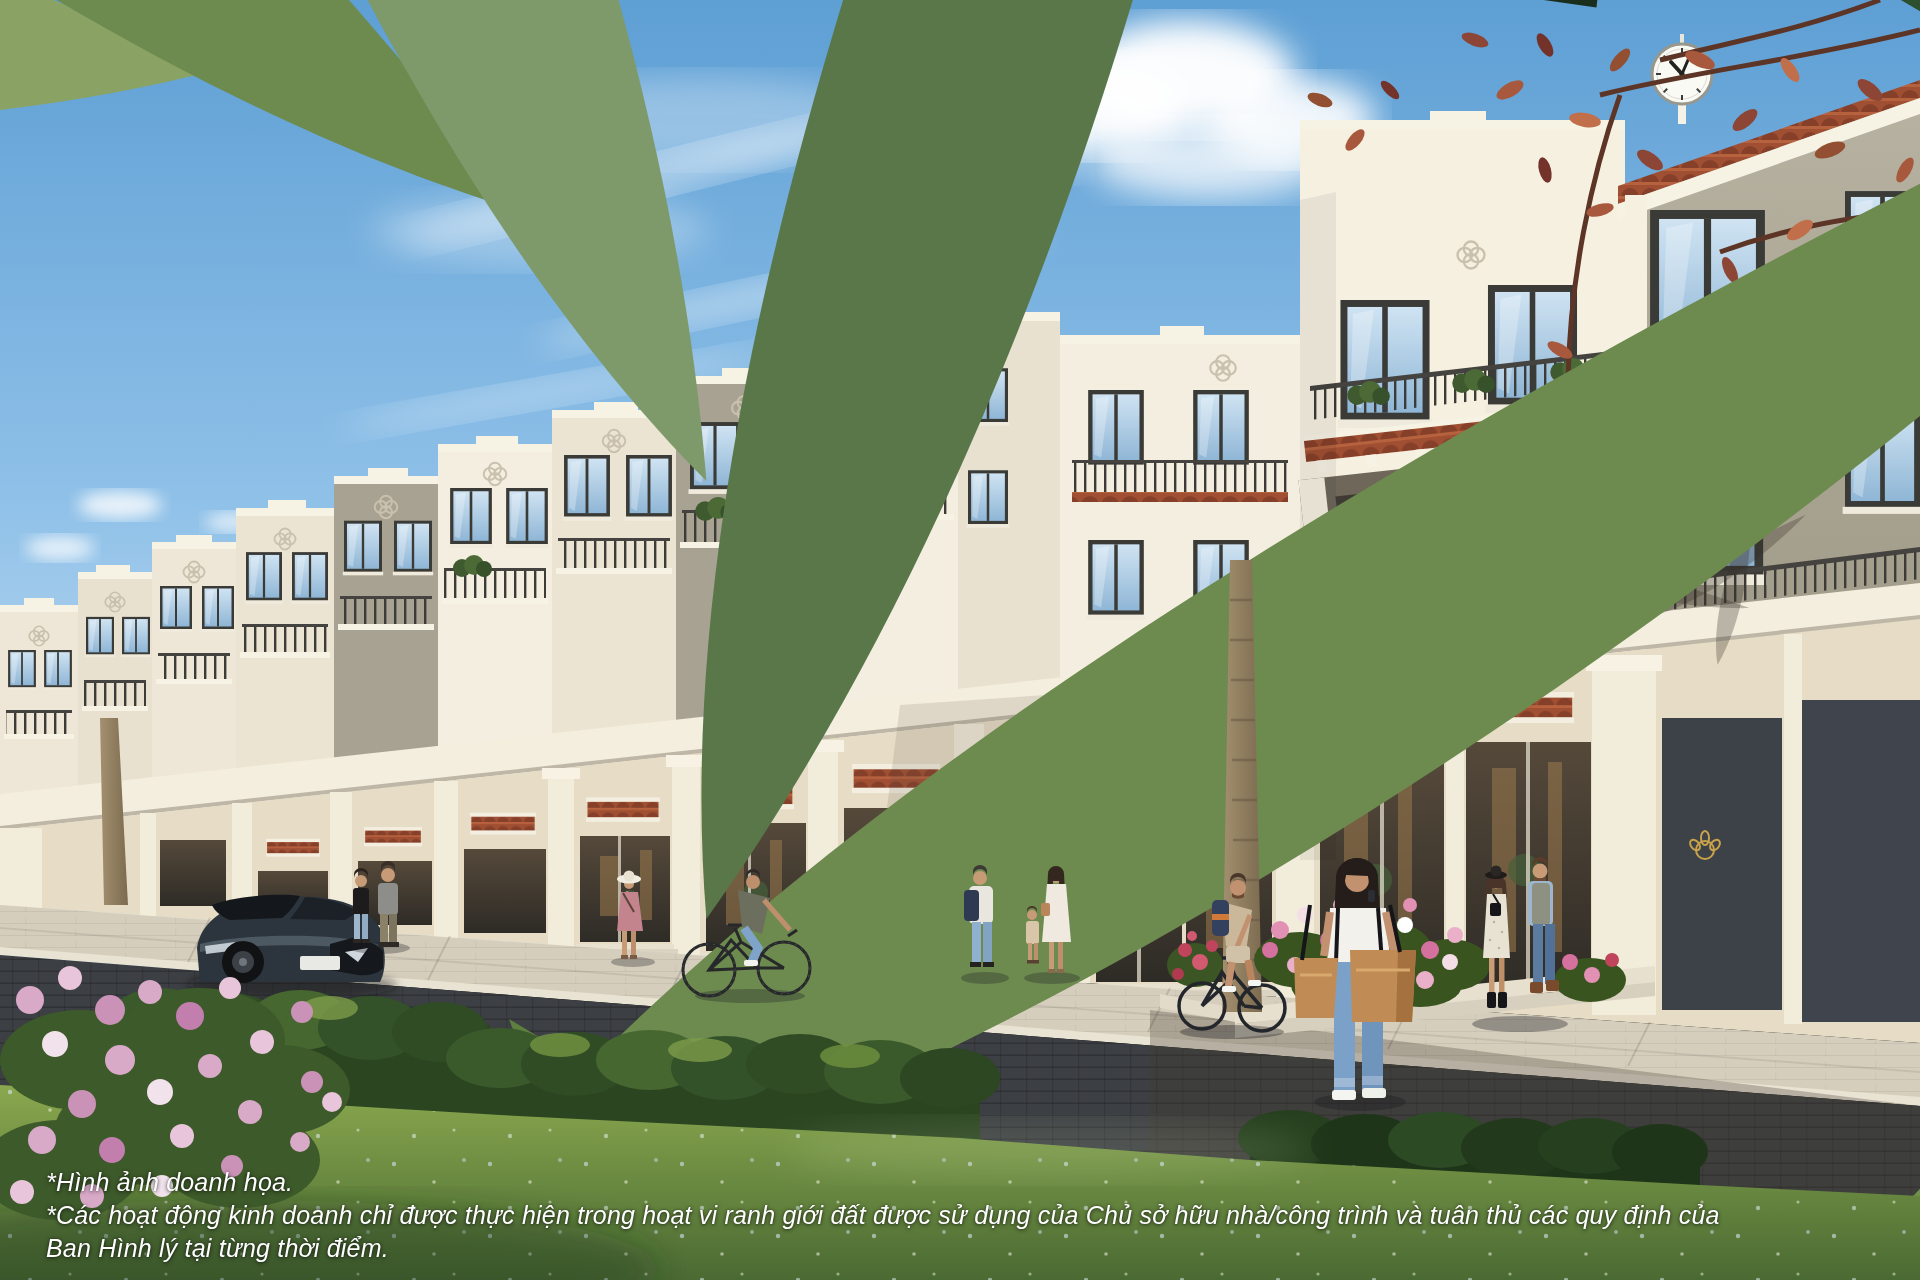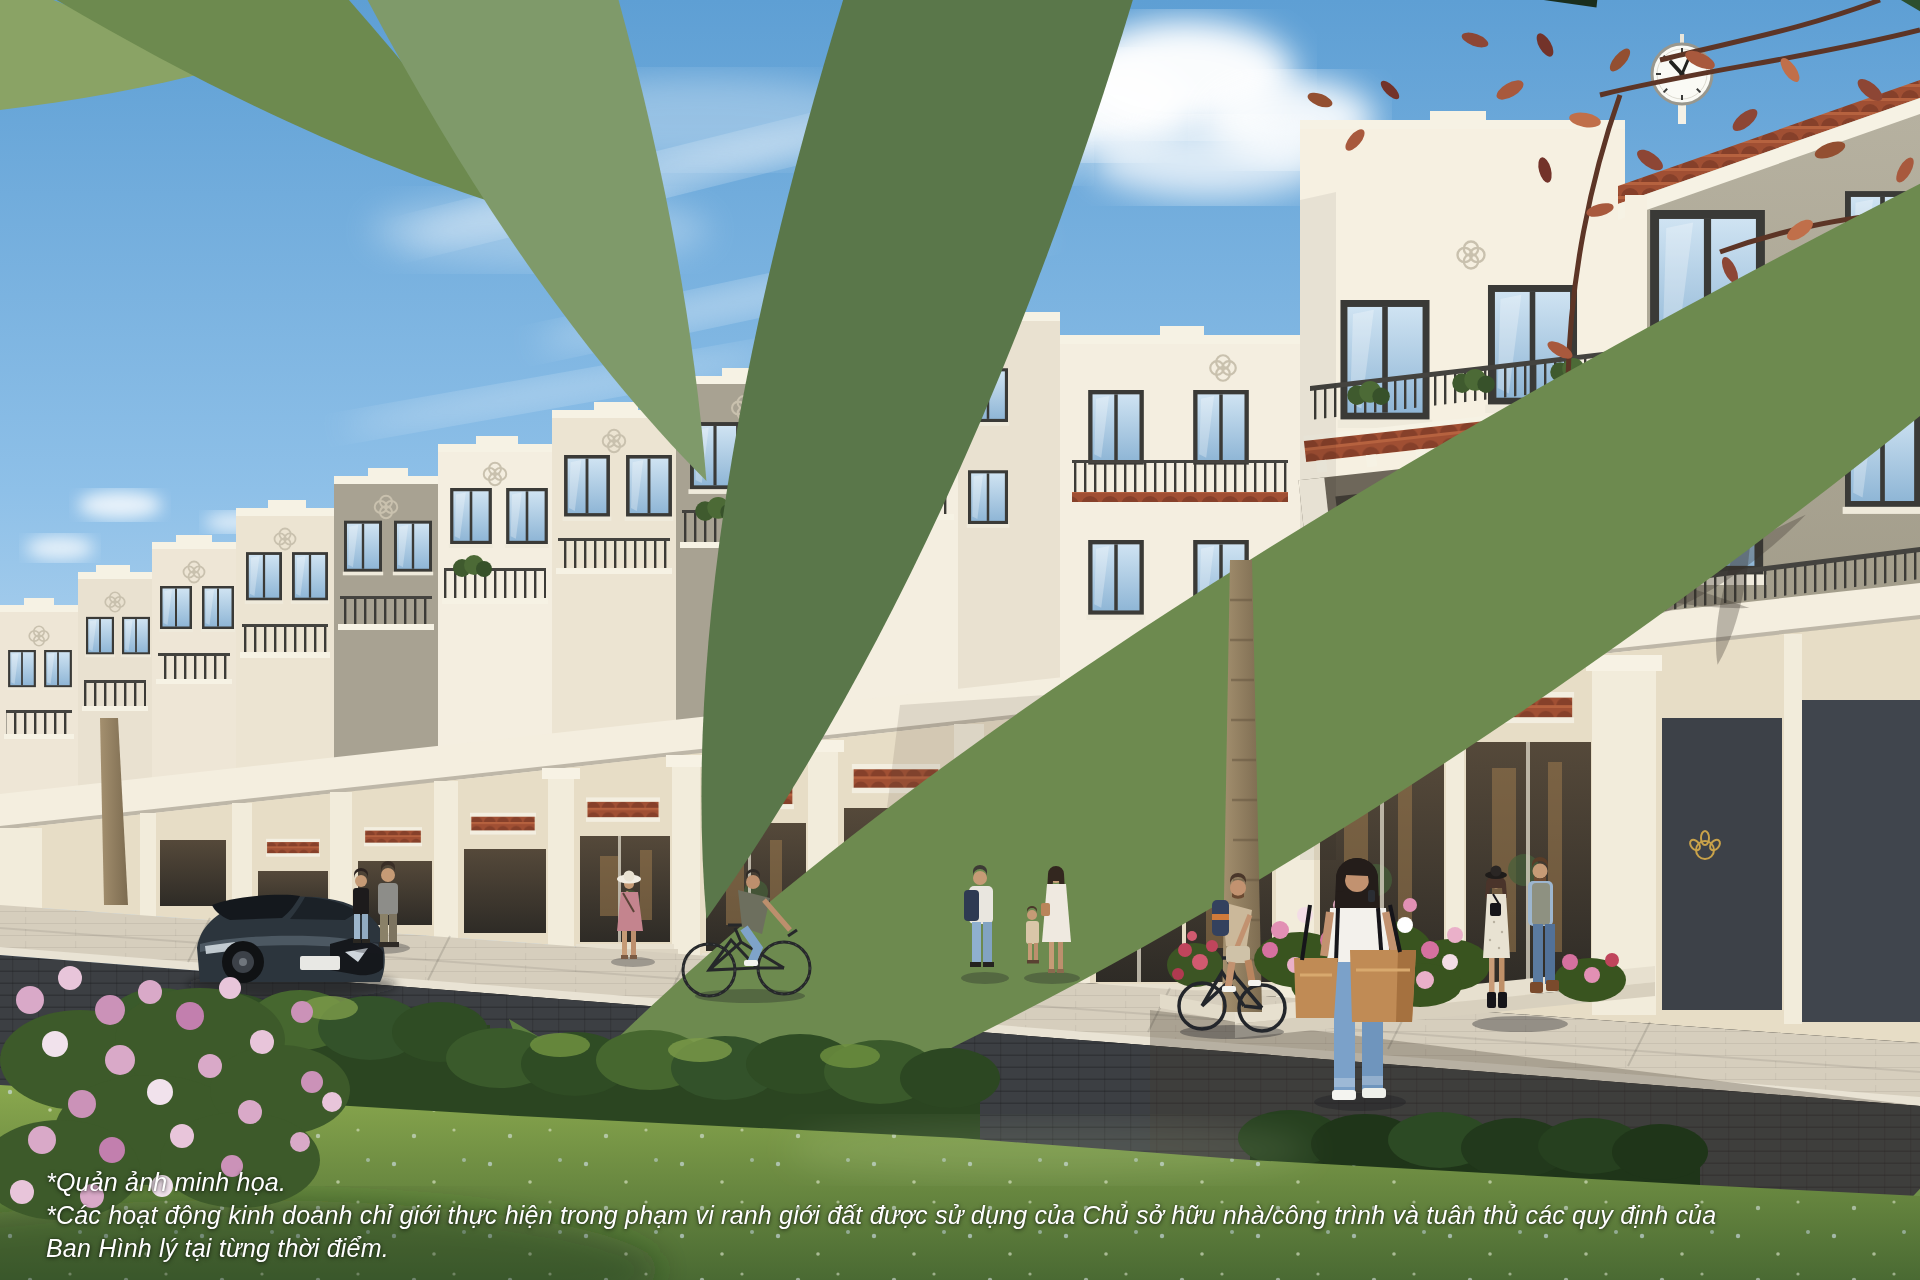--- a/index.html
+++ b/index.html
@@ -947,17 +947,17 @@
     <use href="#spike" fill="#223c24" transform="translate(1500,1300) rotate(196) scale(3.4,2.6)"></use>
     <use href="#spike" fill="#2c4f2e" transform="translate(1540,1300) rotate(208) scale(3.0,2.4)"></use>
     <use href="#spike" fill="#1a2e1d" transform="translate(1460,1306) rotate(186) scale(3.2,2.4)"></use>
     <use href="#spike" fill="#223c24" transform="translate(1580,1306) rotate(220) scale(2.7,2.2)"></use>
   </g>
 </g>
 
 </svg>
 
 <div class="caption">
-  <span>*Quản ảnh minh họa.</span>
-  <span>*Các hoạt động kinh doanh chỉ giới thực hiện trong phạm vi ranh giới đất được sử dụng của Chủ sở hữu nhà/công trình và tuân thủ các quy định của</span>
+  <span>*Hình ảnh doanh họa.</span>
+  <span>*Các hoạt động kinh doanh chỉ được thực hiện trong hoạt vi ranh giới đất được sử dụng của Chủ sở hữu nhà/công trình và tuân thủ các quy định của</span>
   <span>Ban Hình lý tại từng thời điểm.</span>
 </div>
 </div>
 
 </body></html>

